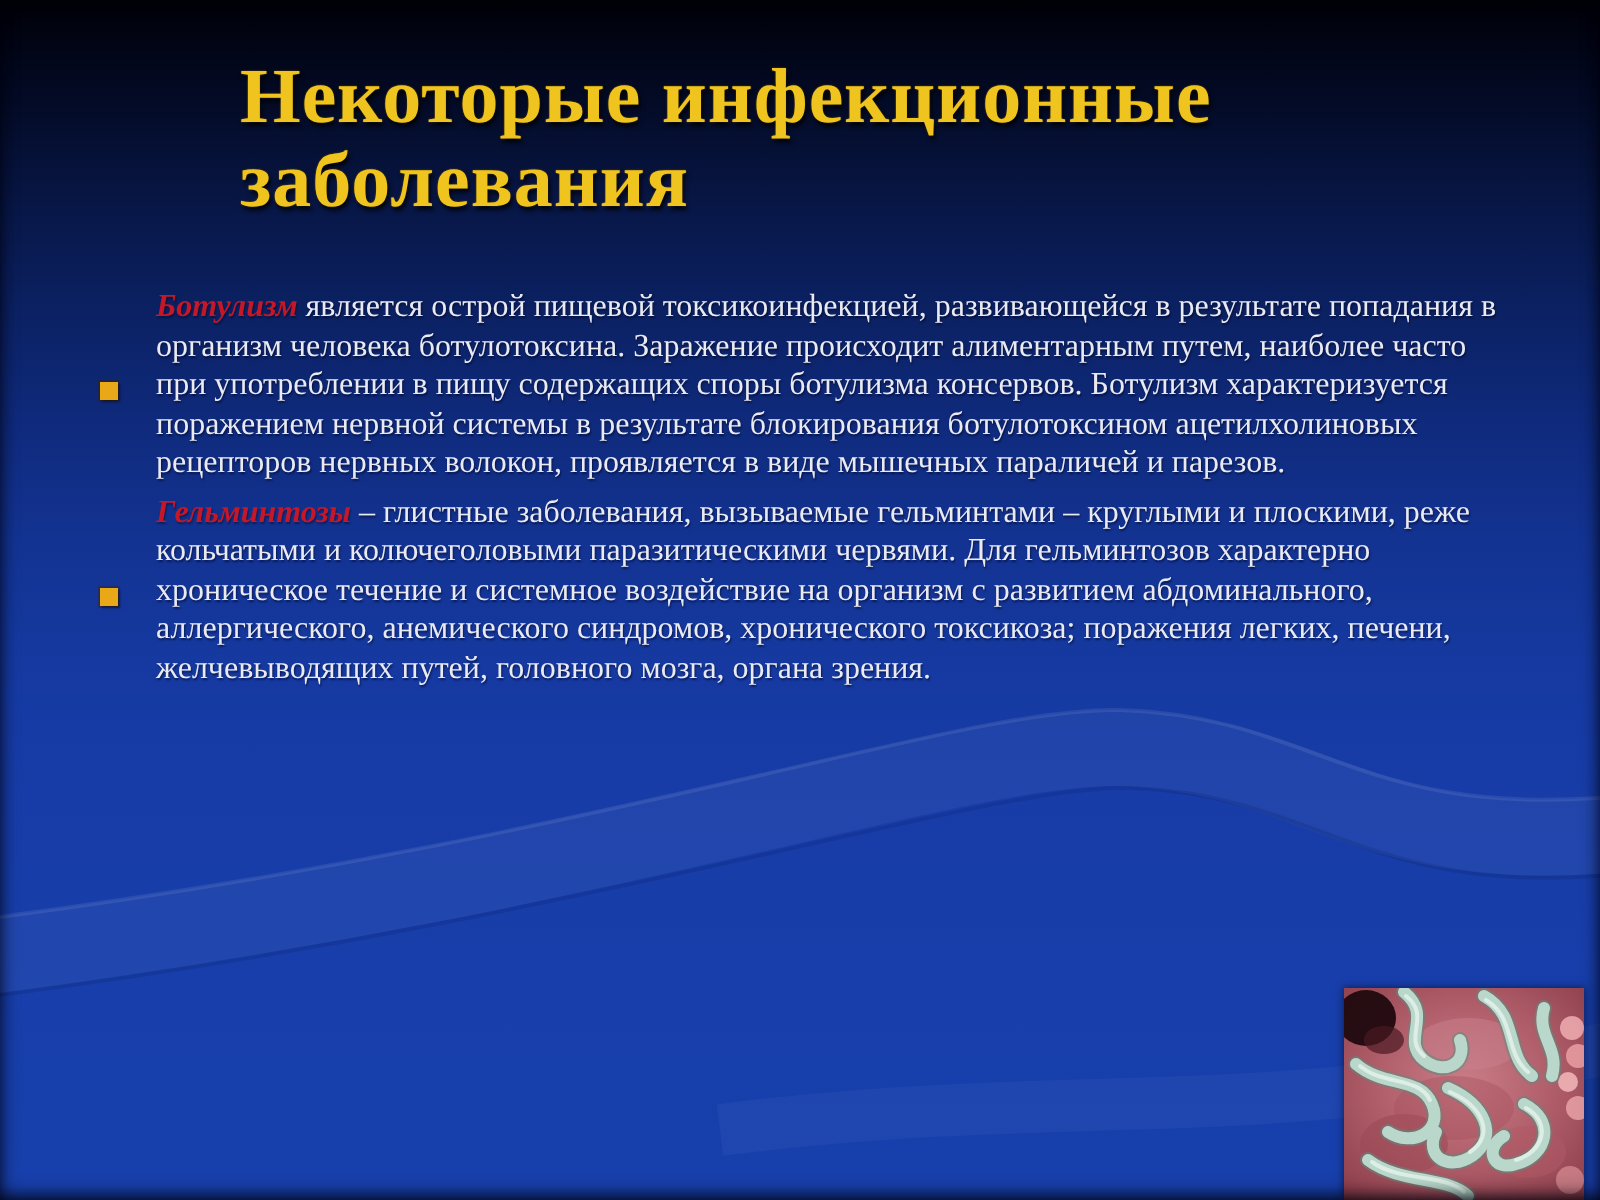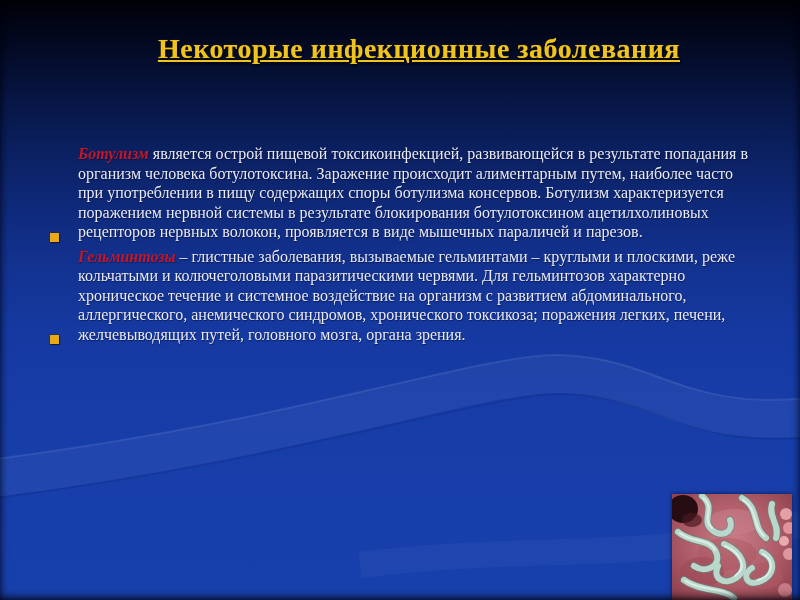--- a/index.html
+++ b/index.html
@@ -27,36 +27,35 @@
       inset -5px 0 9px -5px rgba(0,0,12,.75);
   }
   .swirls {
     position: absolute; inset: 0;
     width: 800px; height: 600px;
     pointer-events: none;
   }
   .title {
     position: absolute;
     top: 28px; left: 120px; width: 560px;
-    text-align: right;
-    font-size: 28px;
+    text-align: left;
+    font-size: 39px;
     line-height: 42px;
     font-weight: bold;
     letter-spacing: 0.5px;
     color: #f0c41e;
     text-shadow: 1px 2px 2px rgba(0,0,0,.8), 0 0 1px #7a5500;
-    text-decoration: underline;
   }
   .bullets {
     position: absolute;
     top: 144px; left: 50px; width: 706px;
   }
   .bullet {
     display: flex;
-    align-items: flex-end;
+    align-items: center;
     margin-bottom: 5px;
   }
   .marker {
     flex: 0 0 9px;
     width: 9px; height: 9px;
     margin: 6px 19px 0 0;
     background: #e8a818;
     box-shadow: 0 0 0 1px rgba(60,30,0,.35), 1px 1px 1px rgba(0,0,10,.5);
   }
   .bullet p {

